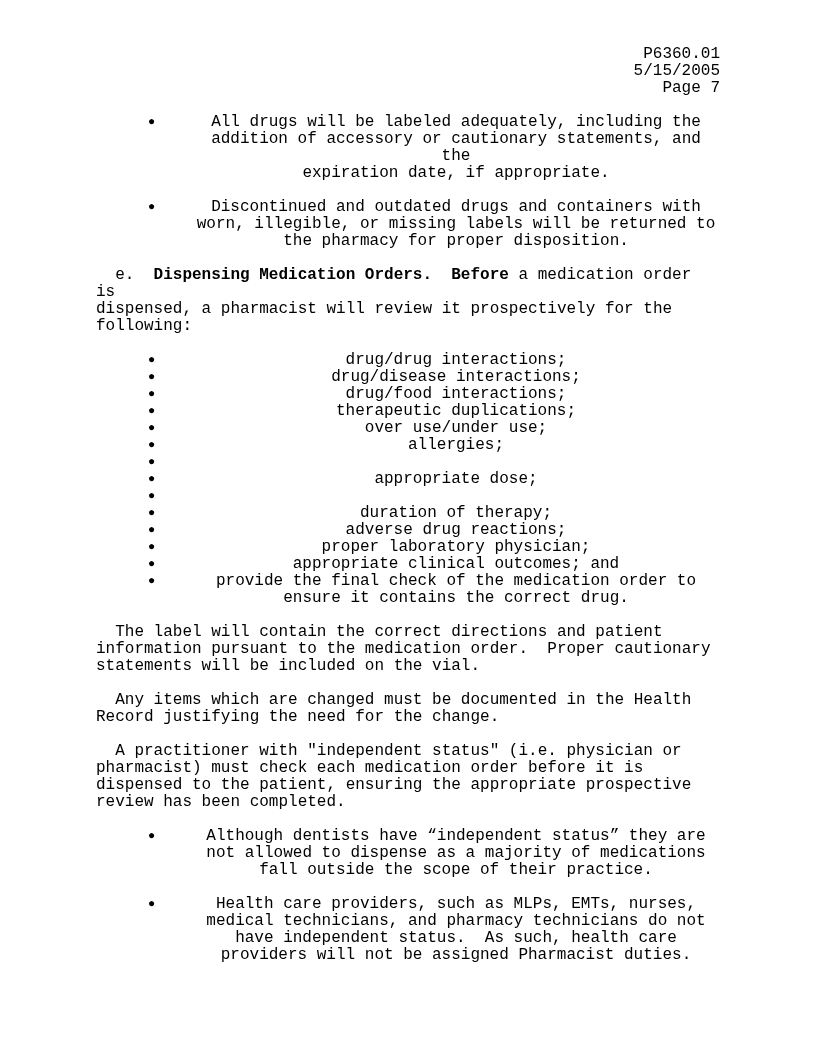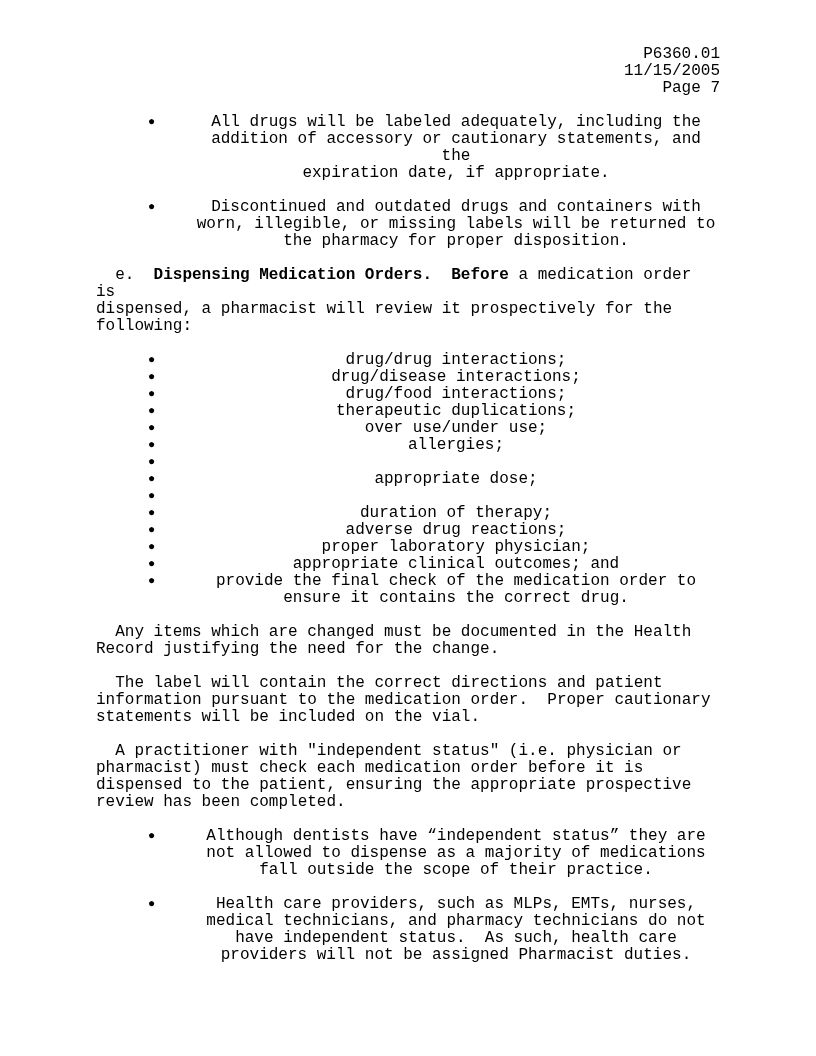--- a/index.html
+++ b/index.html
@@ -51,21 +51,21 @@
     font-weight: bold;
   }
 </style>
 </head>
 <body>
 
 <div class="page">
 
   <div class="header">
     <div>P6360.01</div>
-    <div>11/15/2005</div>
+    <div>5/15/2005</div>
     <div>Page 7</div>
   </div>
 
   <div class="bullet-item block">
       <span class="marker">●</span>
       <div class="btext pre">All drugs will be labeled adequately, including the
 addition of accessory or cautionary statements, and the
 expiration date, if appropriate.</div>
     </div>
 
@@ -131,26 +131,26 @@
         <span class="marker">●</span>
         <div class="btext pre">appropriate clinical outcomes; and</div>
       </div>
     <div class="bullet-item">
         <span class="marker">●</span>
         <div class="btext pre">provide the final check of the medication order to
 ensure it contains the correct drug.</div>
       </div>
   </div>
 
-  <div class="pre block">  Any items which are changed must be documented in the Health
-Record justifying the need for the change.</div>
-
   <div class="pre block">  The label will contain the correct directions and patient
 information pursuant to the medication order.  Proper cautionary
 statements will be included on the vial.</div>
+
+  <div class="pre block">  Any items which are changed must be documented in the Health
+Record justifying the need for the change.</div>
 
   <div class="pre block">  A practitioner with "independent status" (i.e. physician or
 pharmacist) must check each medication order before it is
 dispensed to the patient, ensuring the appropriate prospective
 review has been completed.</div>
 
   <div class="bullet-item block">
       <span class="marker">●</span>
       <div class="btext pre">Although dentists have “independent status” they are
 not allowed to dispense as a majority of medications

